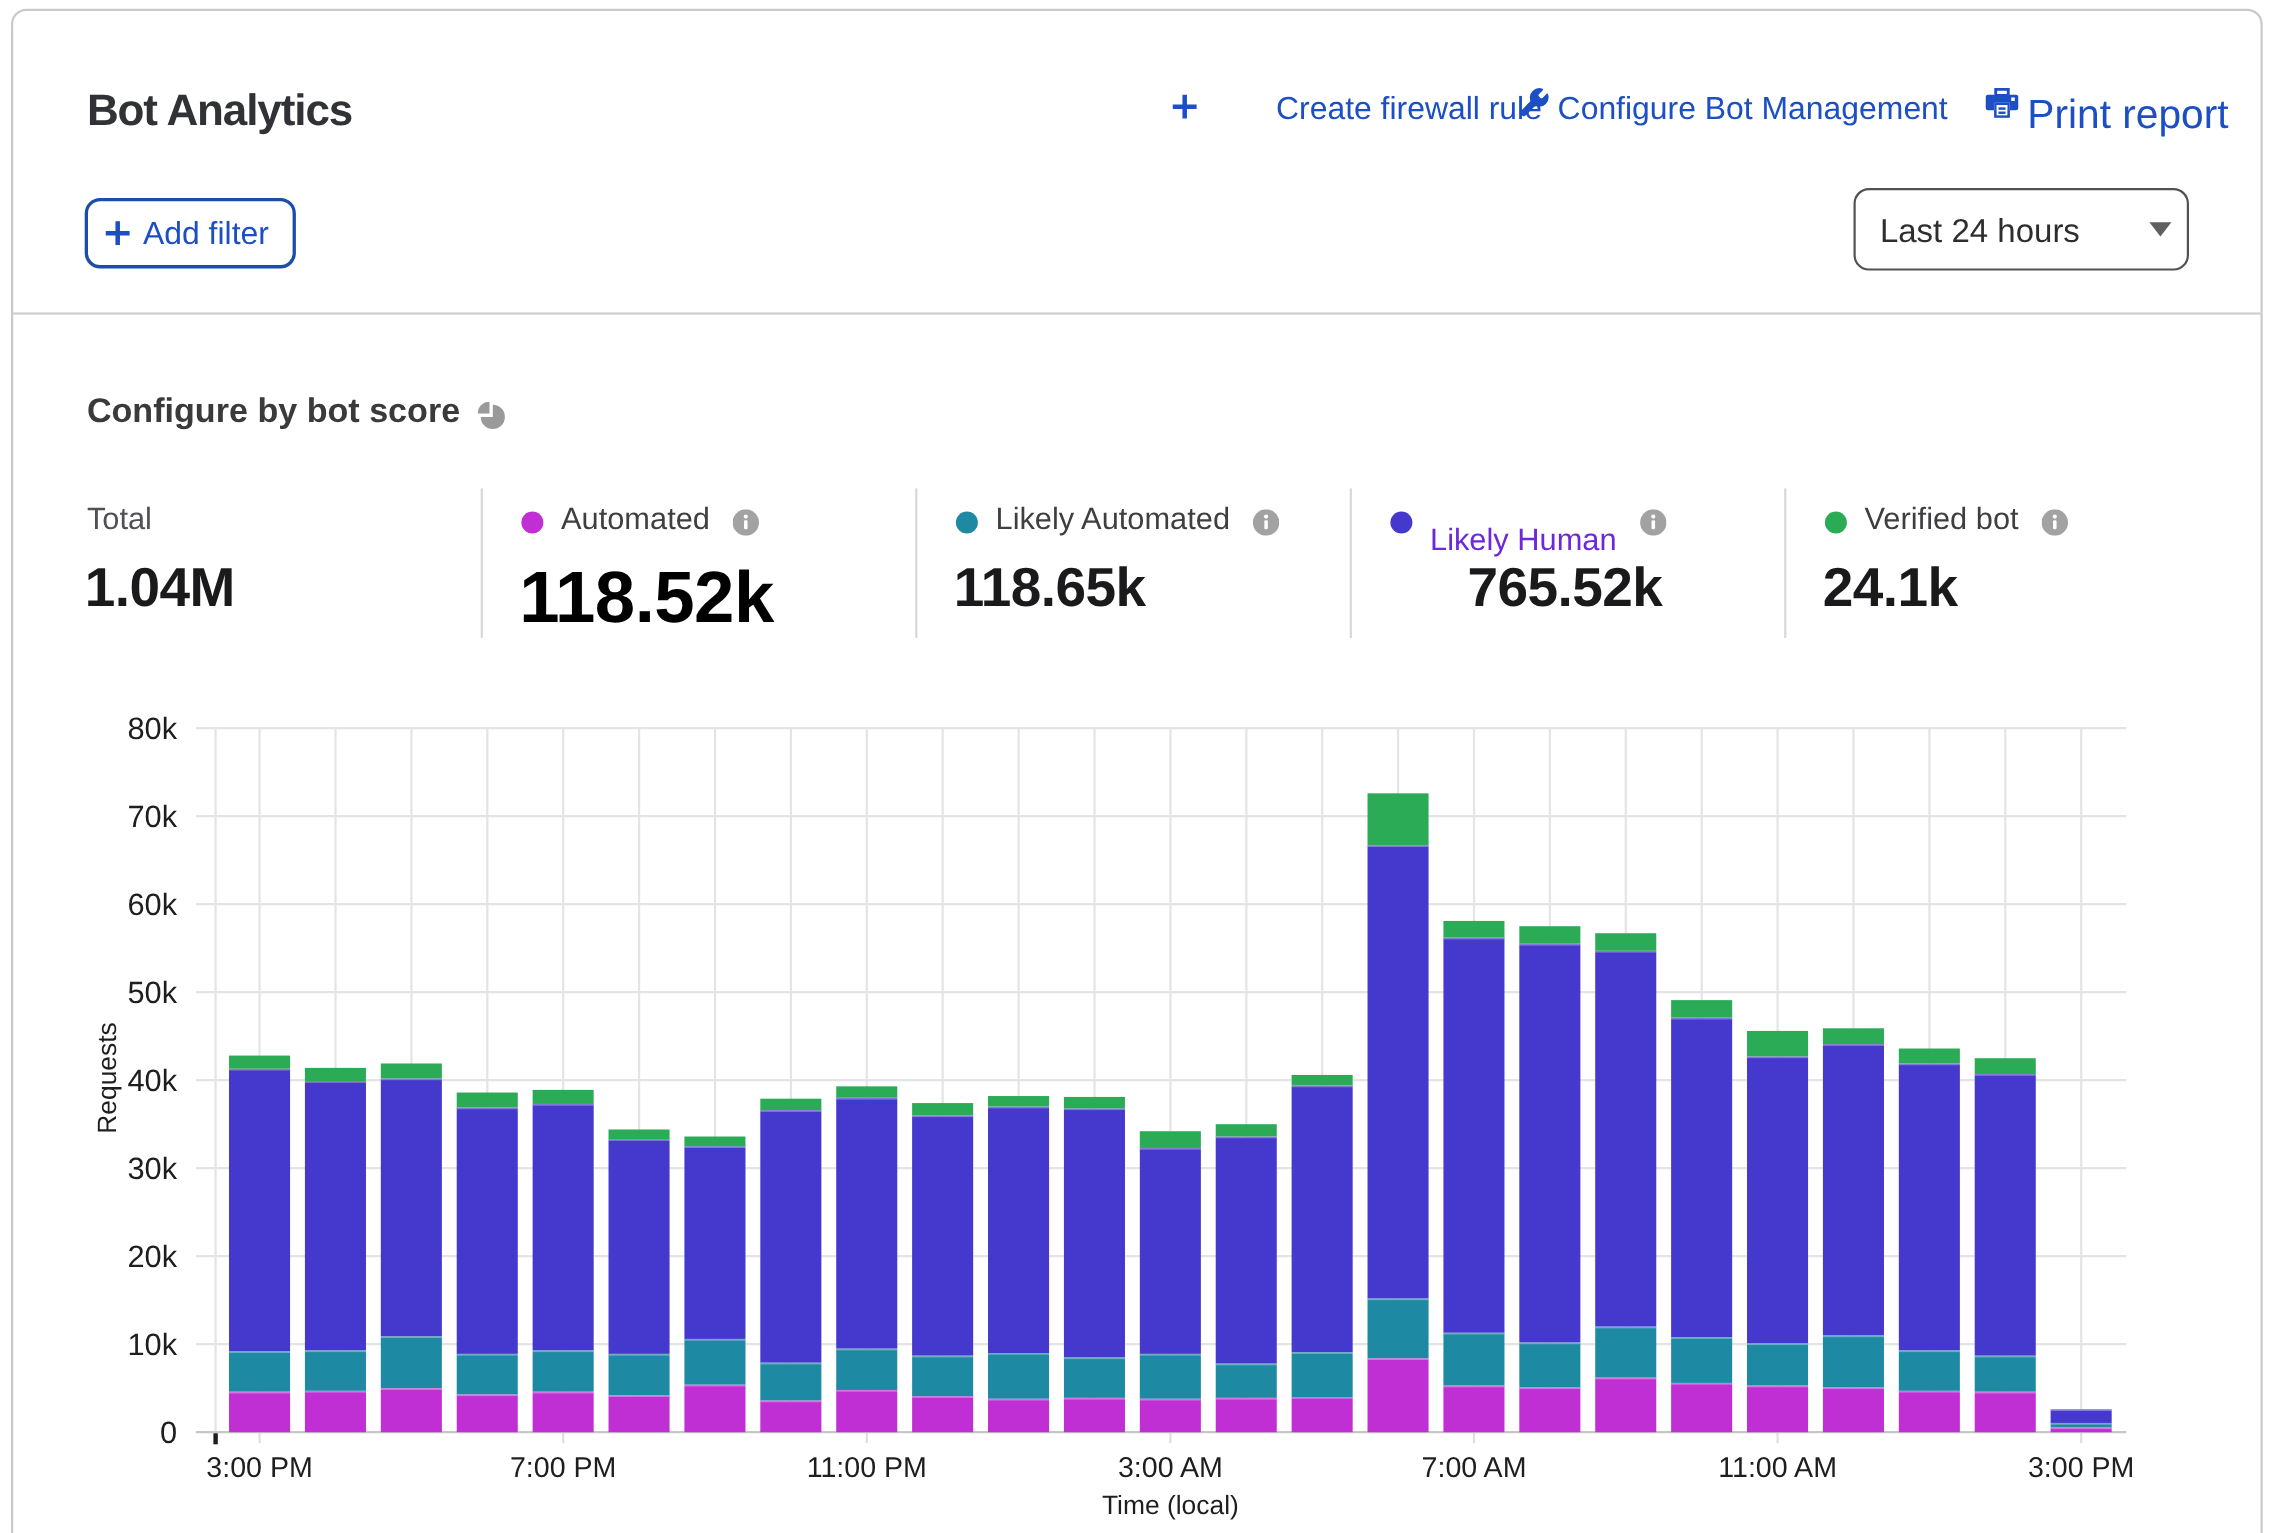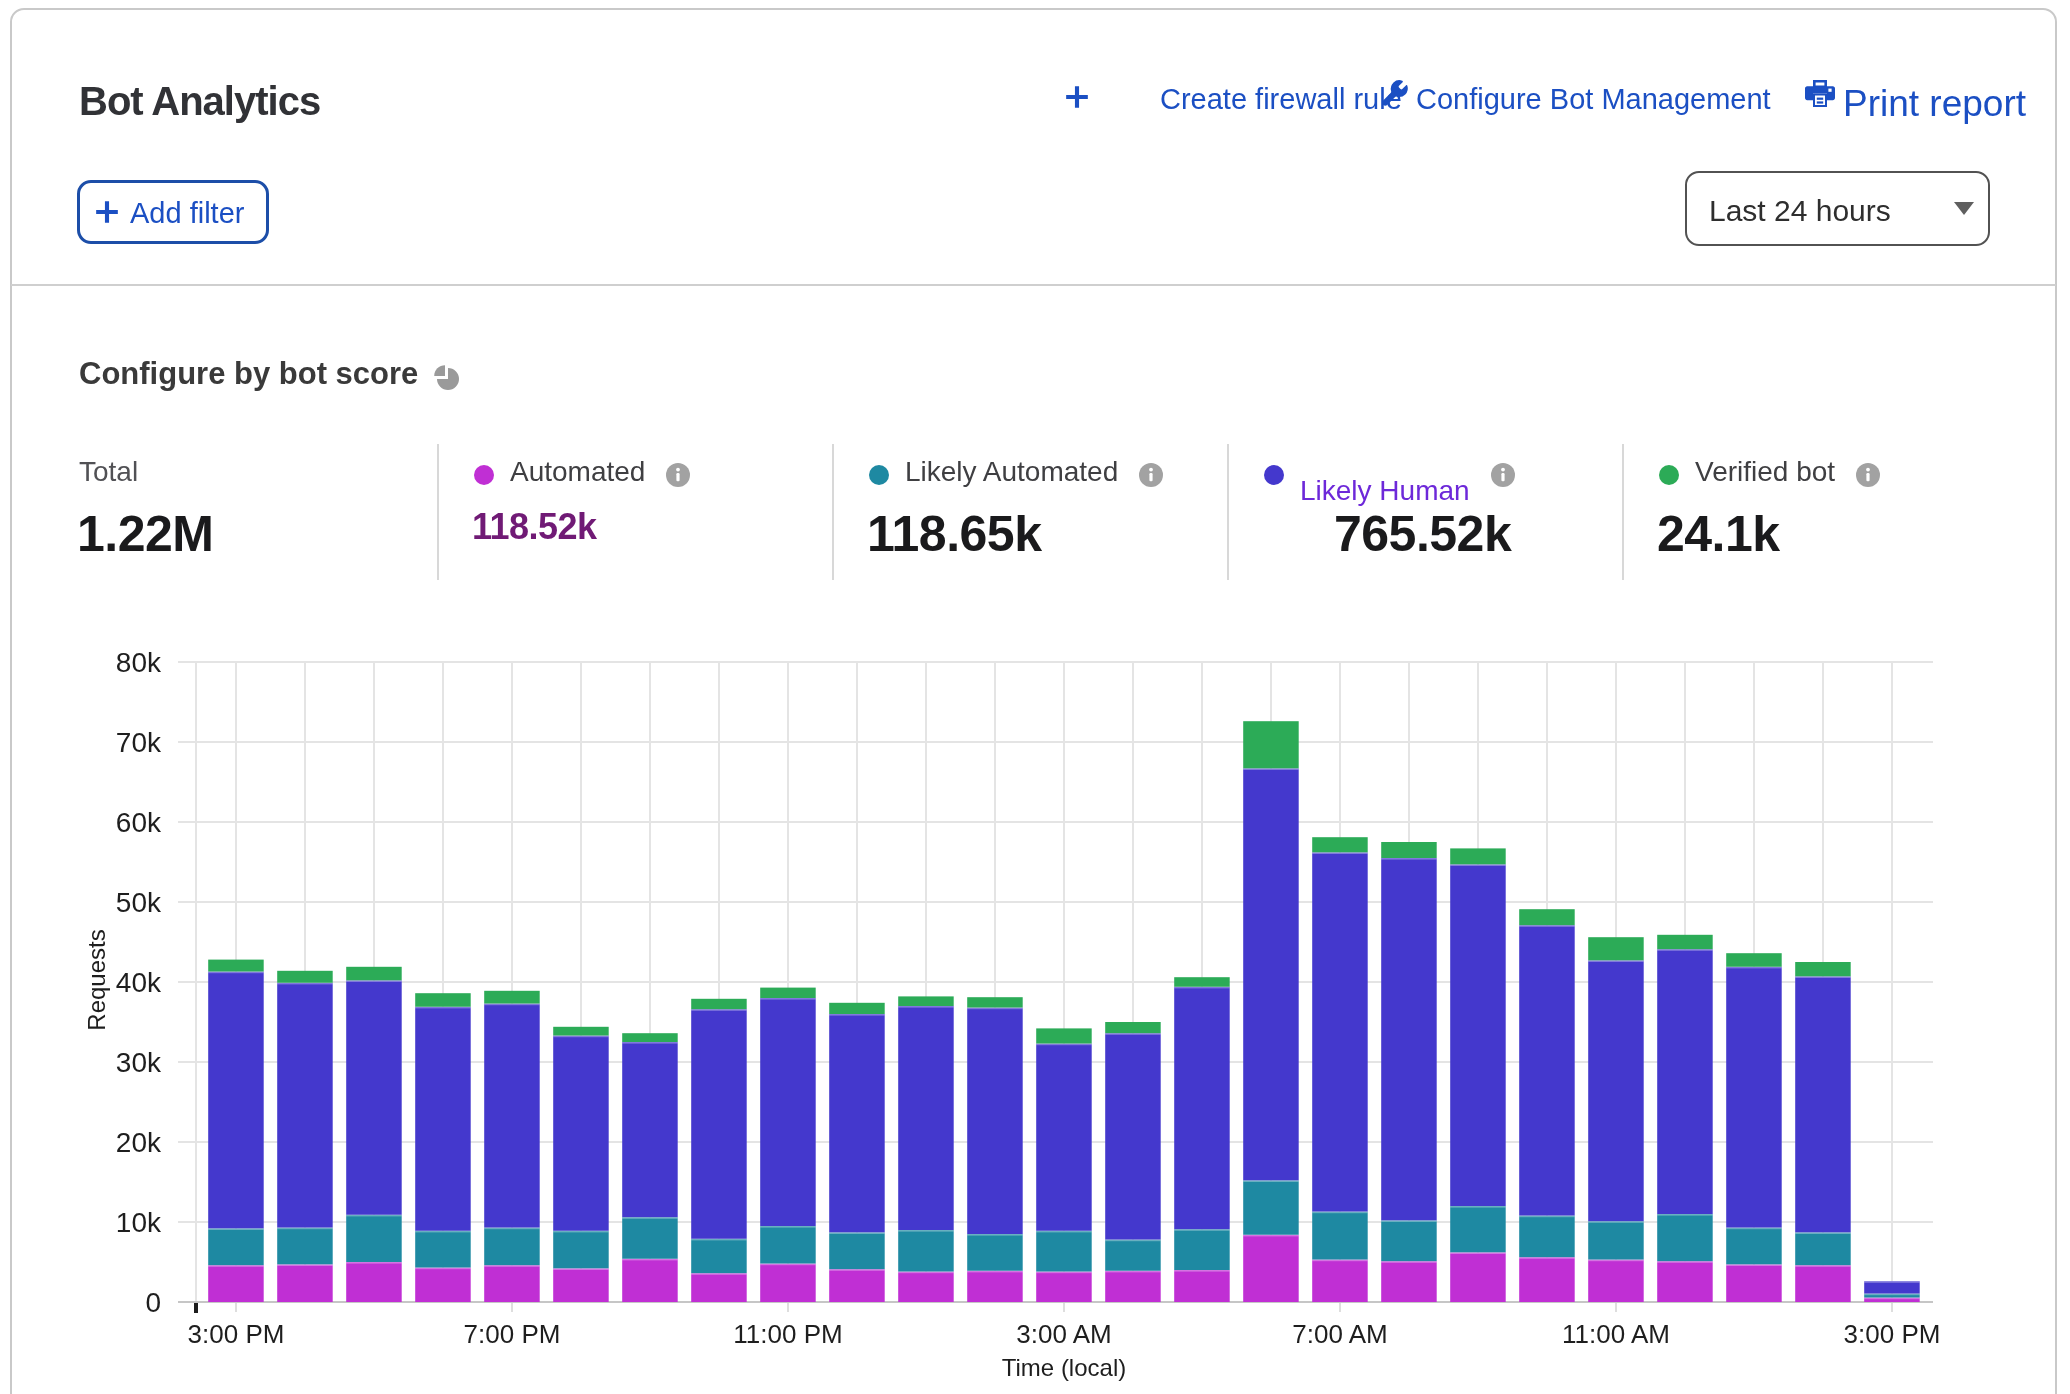--- a/index.html
+++ b/index.html
@@ -41,29 +41,29 @@
 <div class="abs" style="left:1709px;top:194px;font-size:30px;color:#2e2e2e">Last 24 hours</div>
 <div class="abs" style="left:1954px;top:202px;width:0;height:0;border-left:10px solid transparent;border-right:10px solid transparent;border-top:13px solid #5f5f5f"></div>
 
 <div class="abs" style="left:79px;top:356px;font-size:31px;font-weight:700;color:#3a3a3a">Configure by bot score</div>
 <svg style="position:absolute;left:434px;top:365px" width="26" height="26" viewBox="0 0 26 26">
     <path fill="#9a9a9a" d="M14 3 A11 11 0 1 1 3 14 L 14 14 Z"></path>
     <path fill="#9a9a9a" d="M11 11 L11 0.2 A10.8 10.8 0 0 0 0.2 11 Z"></path>
   </svg>
 
 <div style="position:absolute;left:79px;top:456px;font-size:28px;color:#515155;line-height:1.15">Total</div>
-<div style="position:absolute;left:77px;top:509px;font-size:50px;font-weight:700;color:#1a1a1c;letter-spacing:-0.5px;line-height:1">1.22M</div>
+<div style="position:absolute;left:77px;top:509px;font-size:50px;font-weight:700;color:#1a1a1c;letter-spacing:-0.5px;line-height:1">1.04M</div>
 <div style="position:absolute;left:474px;top:465px;width:20px;height:20px;border-radius:50%;background:#c02fd4"></div>
 <div style="position:absolute;left:510px;top:456px;font-size:28px;color:#3f3f42;line-height:1.15">Automated</div>
 <svg style="position:absolute;left:666px;top:463px" width="24" height="24" viewBox="0 0 24 24">
     <circle cx="12" cy="12" r="12" fill="#a2a2a2"></circle>
     <rect x="10.4" y="10" width="3.2" height="8.2" rx="1.2" fill="#fff"></rect>
     <circle cx="12" cy="6.6" r="1.9" fill="#fff"></circle>
   </svg>
-<div style="position:absolute;left:472px;top:509px;font-size:36px;font-weight:700;color:#701a75;letter-spacing:-0.5px;line-height:1">118.52k</div>
+<div style="position:absolute;left:472px;top:509px;font-size:66px;font-weight:700;color:#000000;letter-spacing:-0.5px;line-height:1">118.52k</div>
 <div style="position:absolute;left:437px;top:444px;width:2px;height:136px;background:#d8d8d8"></div>
 <div style="position:absolute;left:869px;top:465px;width:20px;height:20px;border-radius:50%;background:#1e89a2"></div>
 <div style="position:absolute;left:905px;top:456px;font-size:28px;color:#3f3f42;line-height:1.15">Likely Automated</div>
 <svg style="position:absolute;left:1139px;top:463px" width="24" height="24" viewBox="0 0 24 24">
     <circle cx="12" cy="12" r="12" fill="#a2a2a2"></circle>
     <rect x="10.4" y="10" width="3.2" height="8.2" rx="1.2" fill="#fff"></rect>
     <circle cx="12" cy="6.6" r="1.9" fill="#fff"></circle>
   </svg>
 <div style="position:absolute;left:867px;top:509px;font-size:50px;font-weight:700;color:#1a1a1c;letter-spacing:-0.5px;line-height:1">118.65k</div>
 <div style="position:absolute;left:832px;top:444px;width:2px;height:136px;background:#d8d8d8"></div>

